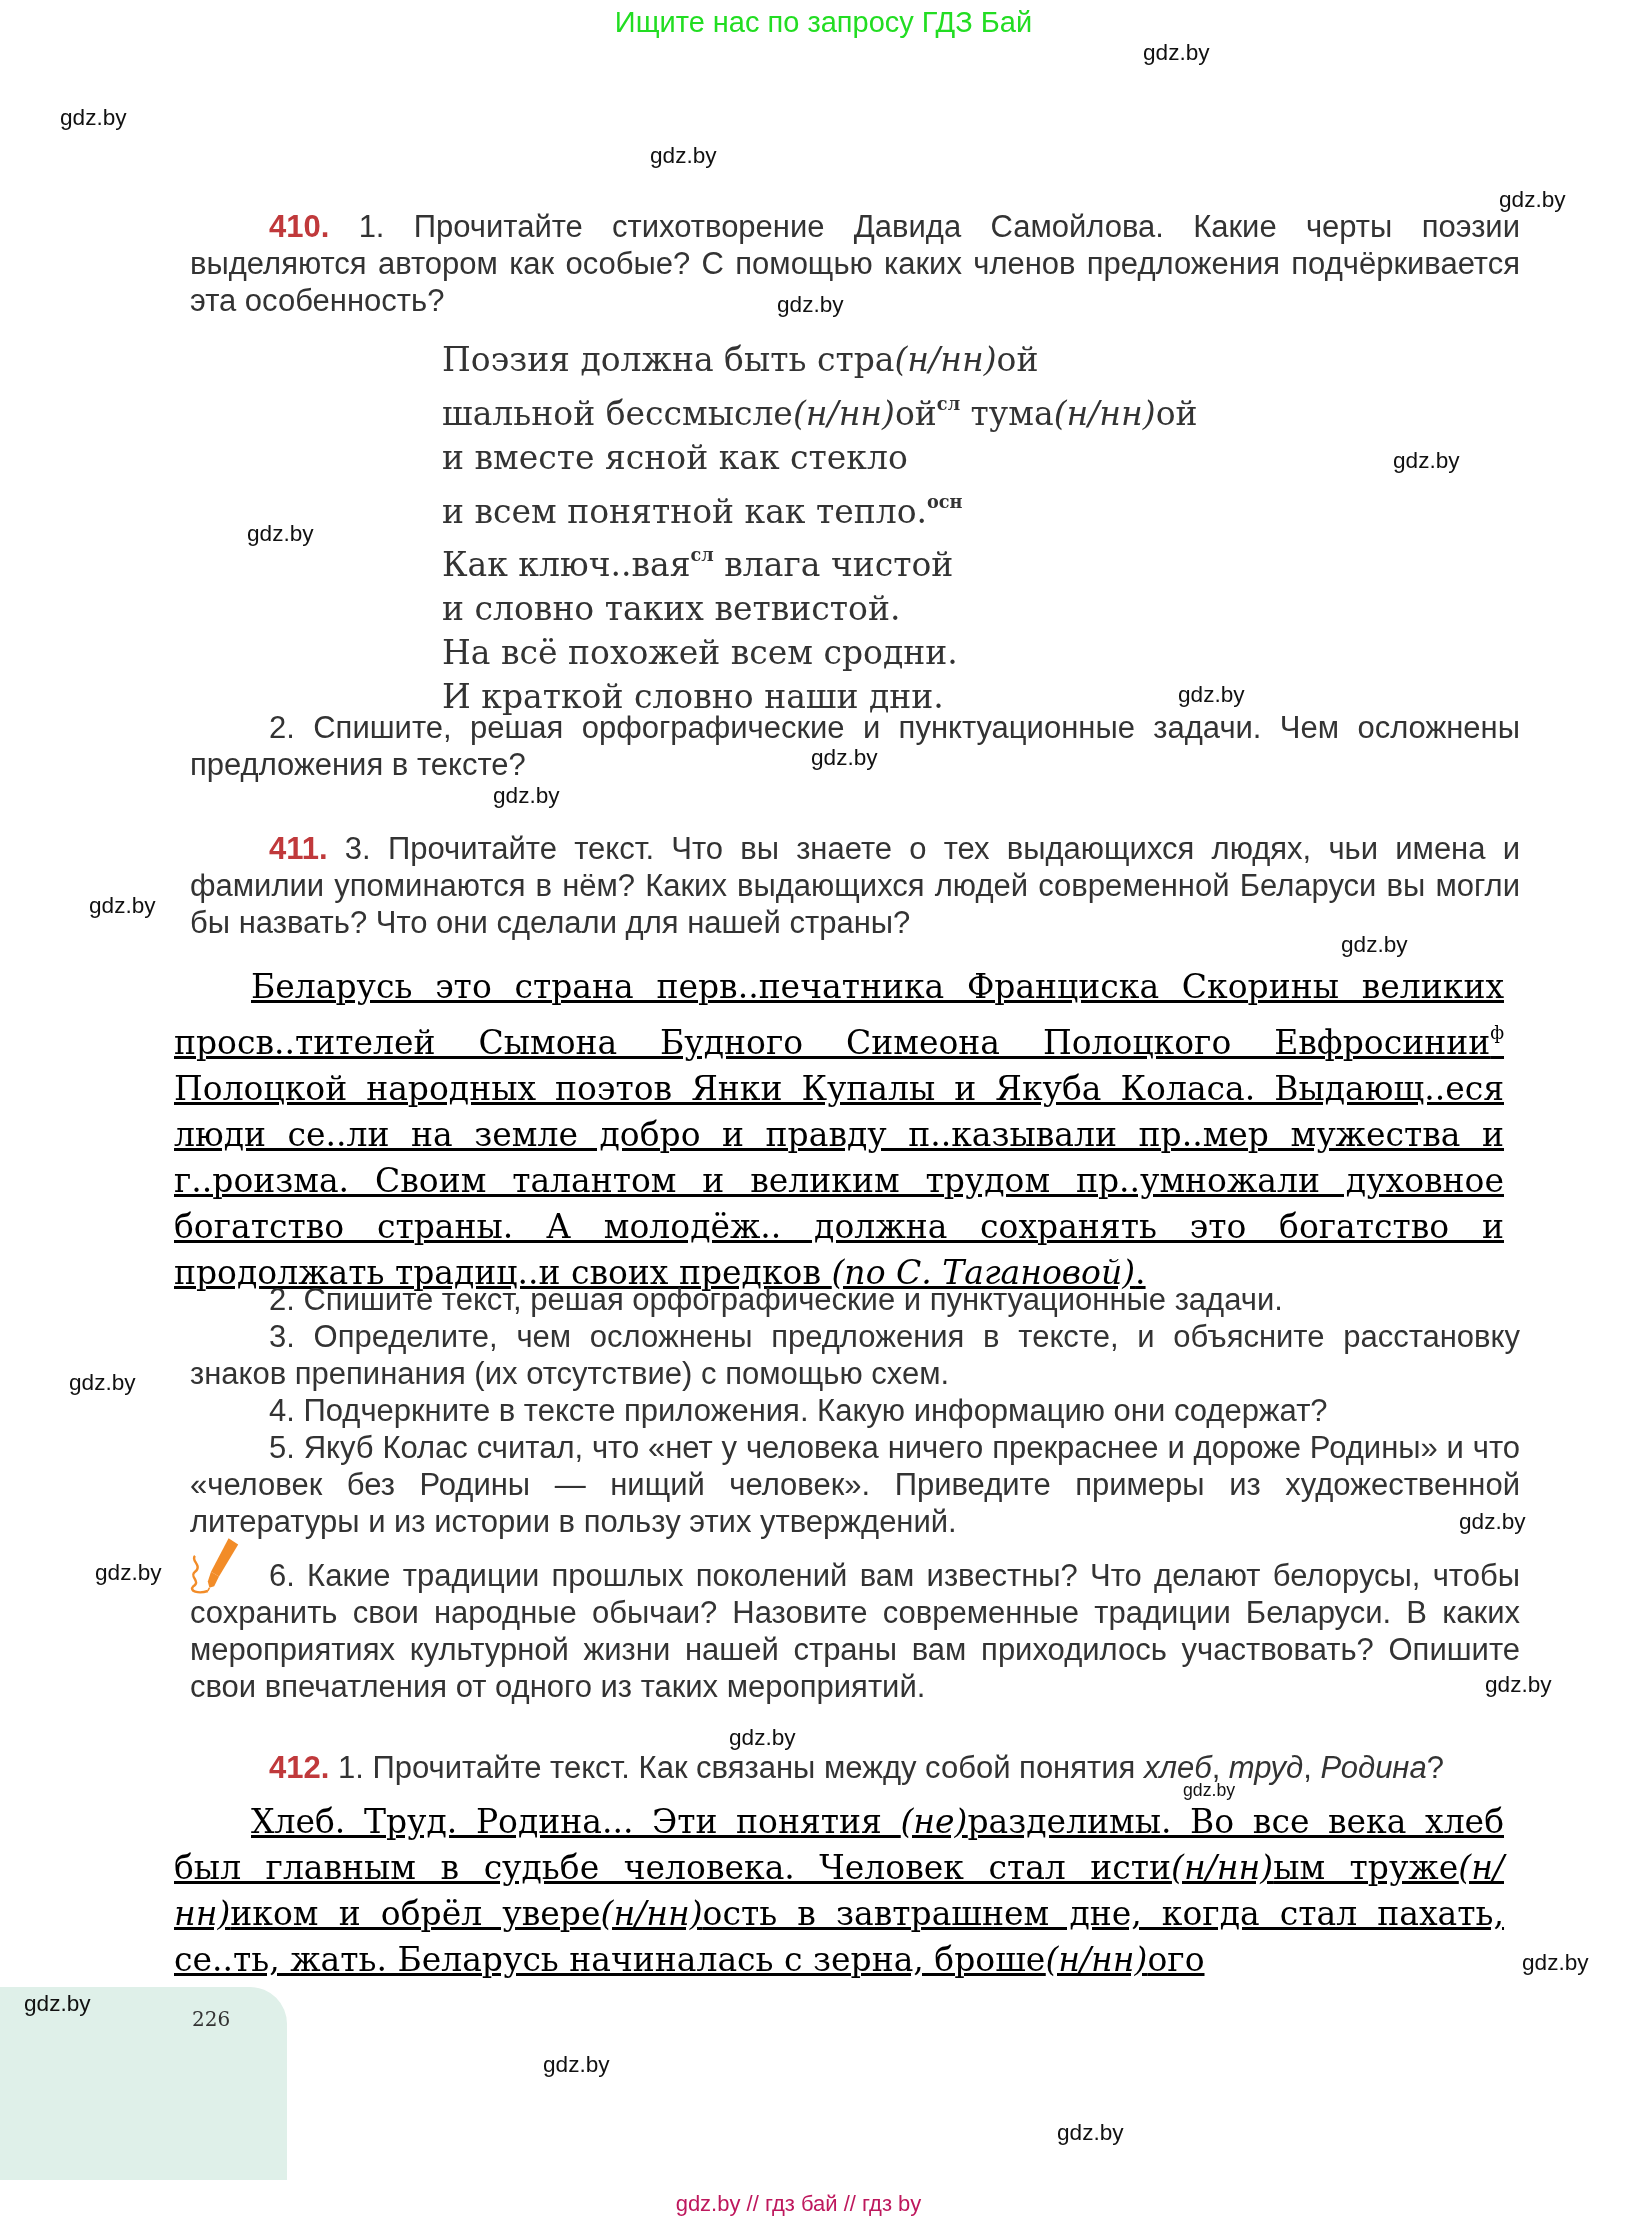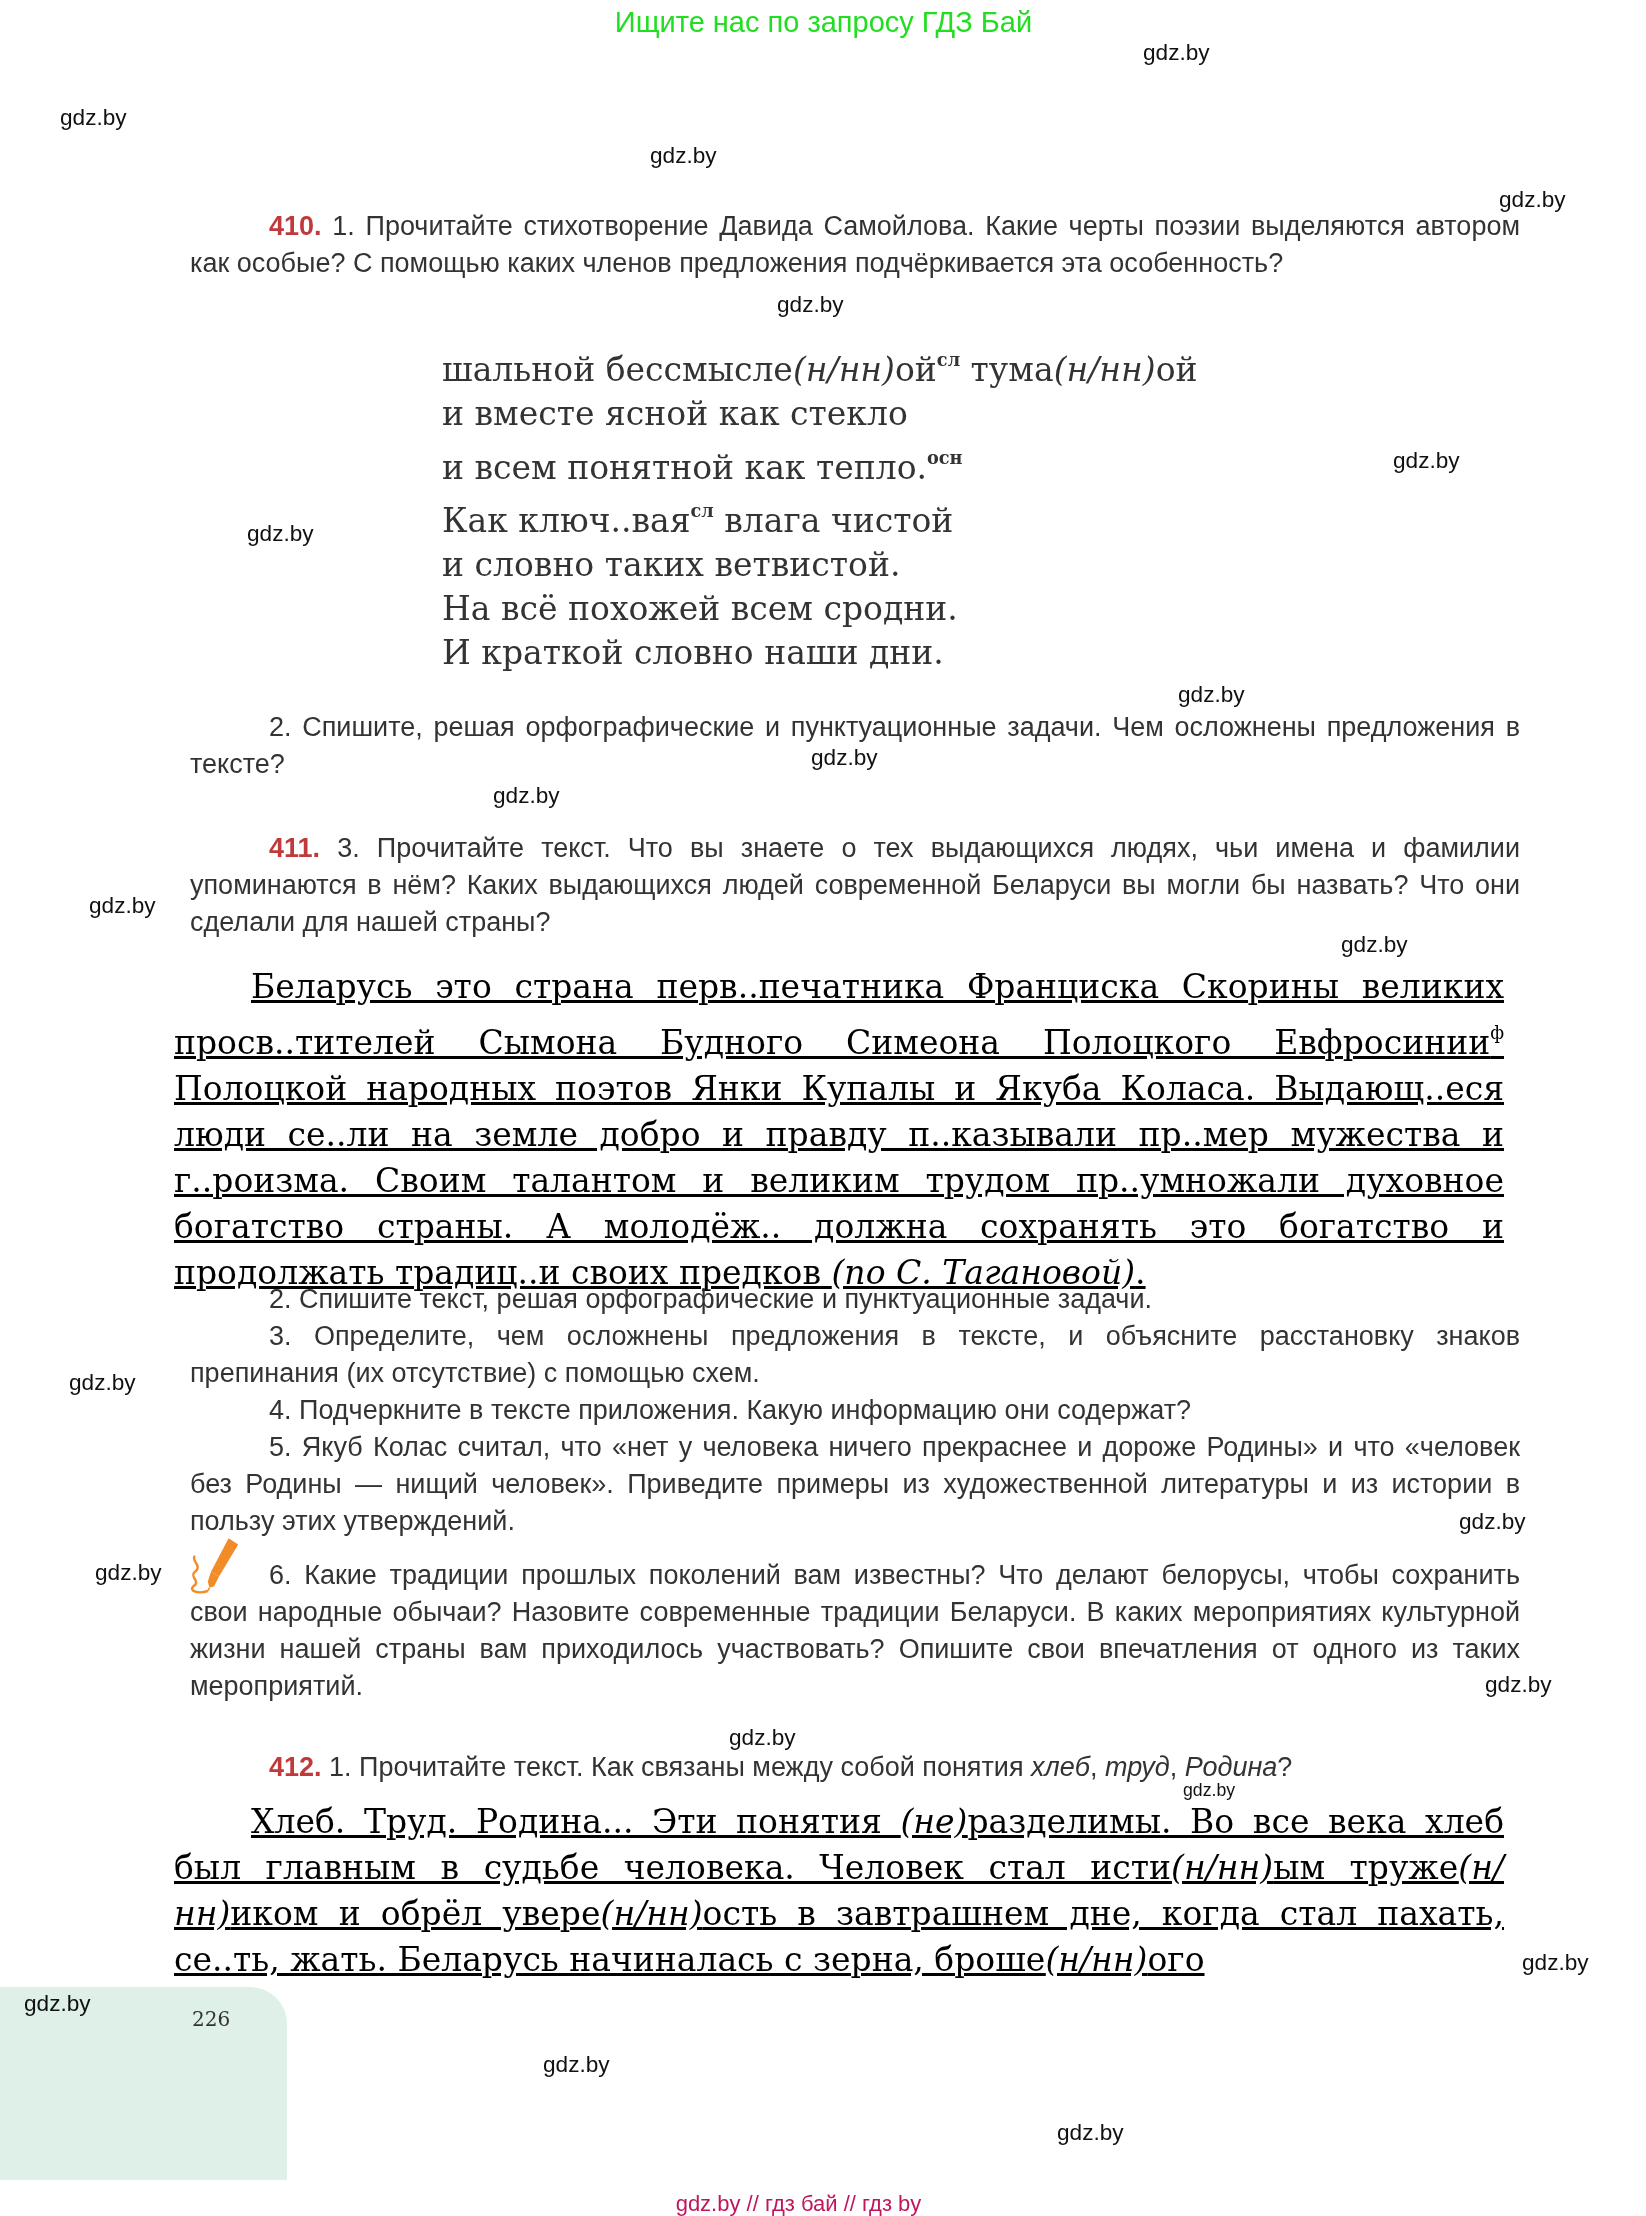--- a/index.html
+++ b/index.html
@@ -20,21 +20,21 @@
     position: absolute;
     font-family: "Liberation Sans", sans-serif;
     font-size: 22.6px; color: #111111;
     white-space: nowrap;
   }
   .wm.small { font-size: 17.7px; }
   .task {
     position: absolute;
     left: 190px; width: 1330px;
     font-family: "Liberation Sans", sans-serif;
-    font-size: 27px; line-height: 37px;
+    font-size: 31px; line-height: 37px;
     color: #333333;
     text-align: justify;
   }
   .task p { margin: 0; text-indent: 79px; }
   .num { color: #c0393b; font-weight: bold; }
   .it { font-style: italic; }
   .poem {
     position: absolute;
     left: 442px; top: 338px;
     font-family: "DejaVu Serif", serif;
@@ -103,20 +103,21 @@
 <div class="wm" style="left:1522px;top:1950px;">gdz.by</div>
 <div class="wm" style="left:24px;top:1991px;z-index:2;">gdz.by</div>
 <div class="wm" style="left:543px;top:2052px;">gdz.by</div>
 <div class="wm" style="left:1057px;top:2120px;">gdz.by</div>
 
 <div class="task" style="top:208px;">
   <p><span class="num">410.</span> <span>1. Прочитайте стихотворение Давида Самойлова. Какие черты поэзии выделяются автором как особые? С помощью каких членов предложения подчёркивается эта особенность?</span></p>
 </div>
 
 <div class="poem">
+  <div><span>Поэзия должна быть стра</span><span class="gap">(н/нн)</span><span>ой</span></div>
   <div><span>шальной бессмысле</span><span class="gap">(н/нн)</span><span>ой</span><span class="sup">сл</span><span> тума</span><span class="gap">(н/нн)</span><span>ой</span></div>
   <div><span>и вместе ясной как стекло</span></div>
   <div><span>и всем понятной как тепло.</span><span class="sup">осн</span></div>
   <div><span>Как ключ..вая</span><span class="sup">сл</span><span> влага чистой</span></div>
   <div><span>и словно таких ветвистой.</span></div>
   <div><span>На всё похожей всем сродни.</span></div>
   <div><span>И краткой словно наши дни.</span></div>
 </div>
 
 <div class="task" style="top:709px;">

